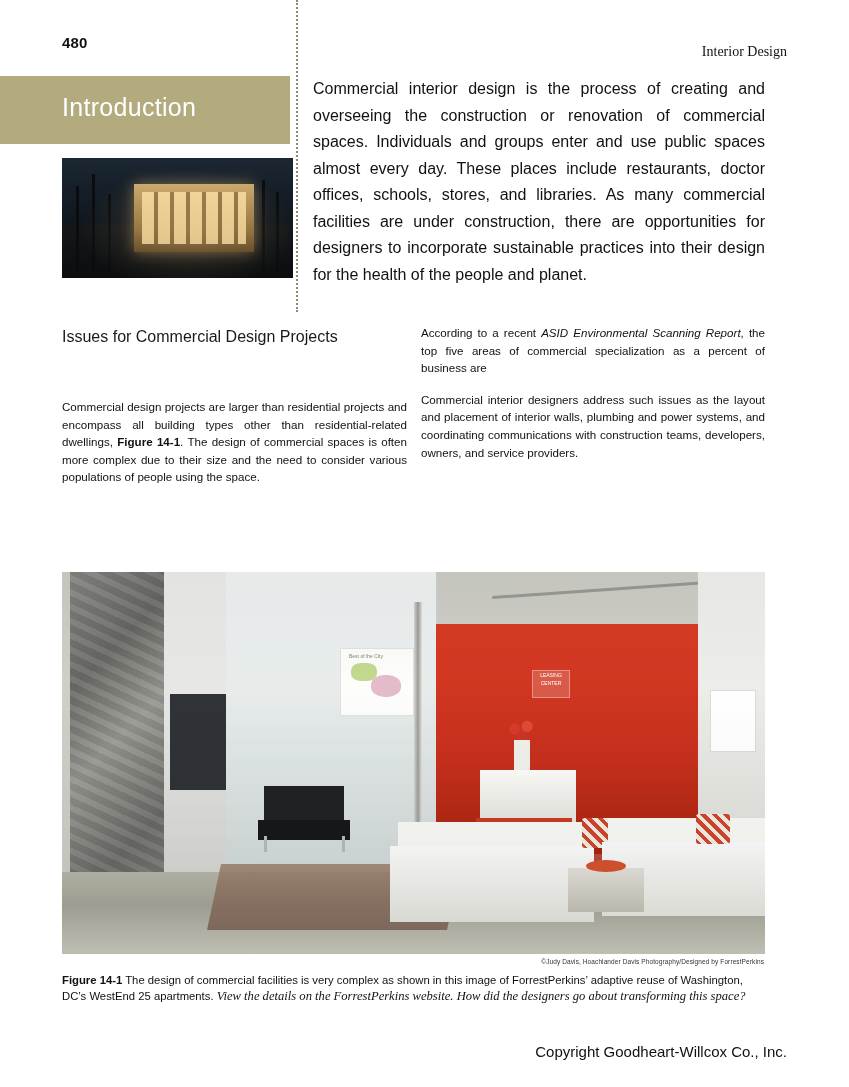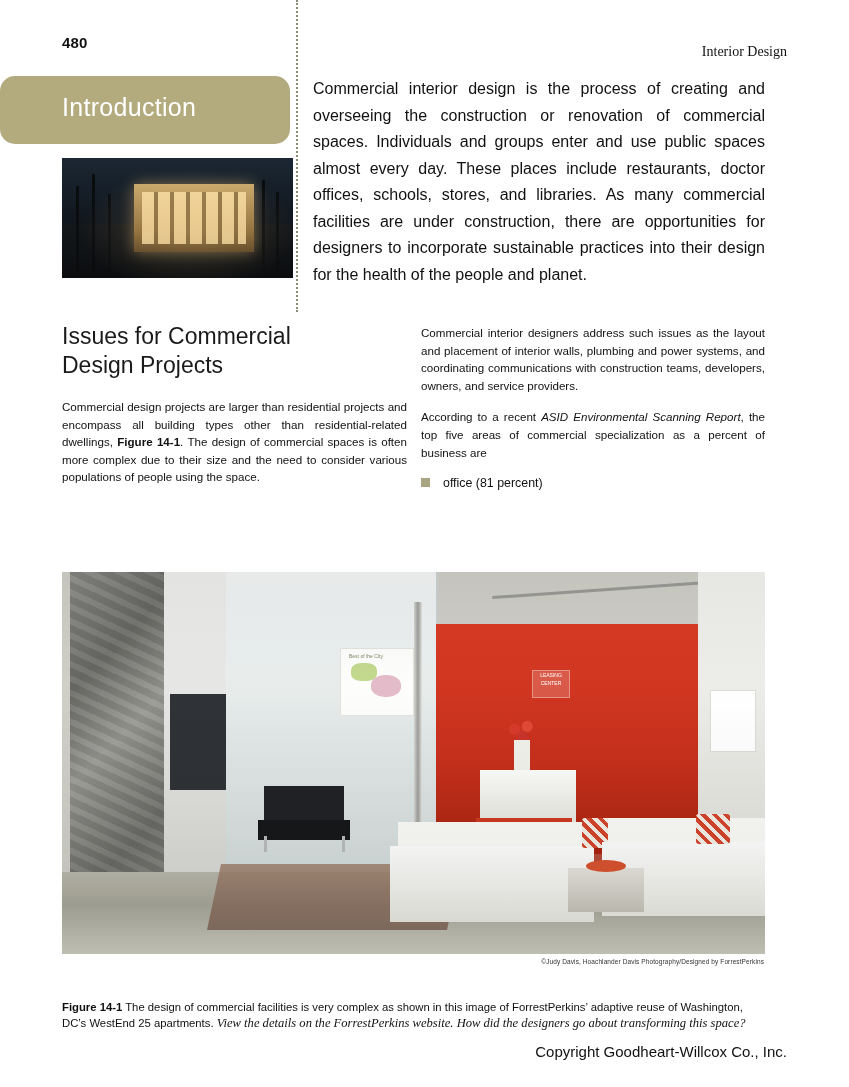--- a/index.html
+++ b/index.html
@@ -51,21 +51,20 @@
     color: #111;
   }
 
   .intro-band {
     position: absolute;
     left: 0px;
     top: 76px;
     width: 290px;
     height: 68px;
     background: #b3ab7e;
-    border-radius: 15px;
   }
   .intro-band .intro-title {
     position: absolute;
     left: 62px;
     top: 17px;
     font-size: 25px;
     color: #ffffff;
     font-weight: normal;
     letter-spacing: 0.3px;
   }
@@ -118,21 +117,21 @@
     text-align: justify;
     color: #111;
   }
 
   
   .section-heading {
     position: absolute;
     left: 62px;
     top: 322px;
     width: 300px;
-    font-size: 23px;
+    font-size: 16px;
     line-height: 29px;
     color: #1a1a1a;
     font-weight: normal;
   }
 
   .col-left {
     position: absolute;
     left: 62px;
     top: 398px;
     width: 345px;
@@ -319,21 +318,20 @@
   }
 
   .figure-caption {
     position: absolute;
     left: 62px;
     top: 972px;
     width: 703px;
     font-size: 11.3px;
     line-height: 16px;
     color: #111;
-    margin-top: 27px;
   }
   .figure-caption b { font-weight: bold; }
   .figure-caption .ital {
     font-family: "Liberation Serif", serif;
     font-style: italic;
     font-size: 12.6px;
   }
 
   .copyright {
     position: absolute;
@@ -372,24 +370,23 @@
 
   <div class="intro-text">Commercial interior design is the process of creating and overseeing the construction or renovation of commercial spaces. Individuals and groups enter and use public spaces almost every day. These places include restaurants, doctor offices, schools, stores, and libraries. As many commercial facilities are under construction, there are opportunities for designers to incorporate sustainable practices into their design for the health of the people and planet.</div>
 
   <div class="section-heading">Issues for Commercial Design Projects</div>
 
   <div class="col-left">
     Commercial design projects are larger than residential projects and encompass all building types other than residential-related dwellings, <b>Figure 14-1</b>. The design of commercial spaces is often more complex due to their size and the need to consider various populations of people using the space.
   </div>
 
   <div class="col-right">
+    <p><span>According to a recent </span><em>ASID Environmental Scanning Report</em><span>, the top five areas of commercial specialization as a percent of business are</span></p>
     <p>Commercial interior designers address such issues as the layout and placement of interior walls, plumbing and power systems, and coordinating communications with construction teams, developers, owners, and service providers.</p>
-    <p><span>According to a recent </span><em>ASID Environmental Scanning Report</em><span>, the top five areas of commercial specialization as a percent of business are</span></p>
     <ul class="bullet-list">
-      <li><span class="sq"></span><span>office (81 percent)</span></li>
     </ul>
   </div>
 
   <div class="figure-wrap">
     <div class="fig-img">
       <div class="stone"></div>
       <div class="wall-left"></div>
       <div class="panel-dark"></div>
       <div class="glass-mid"></div>
       <div class="art-1">

